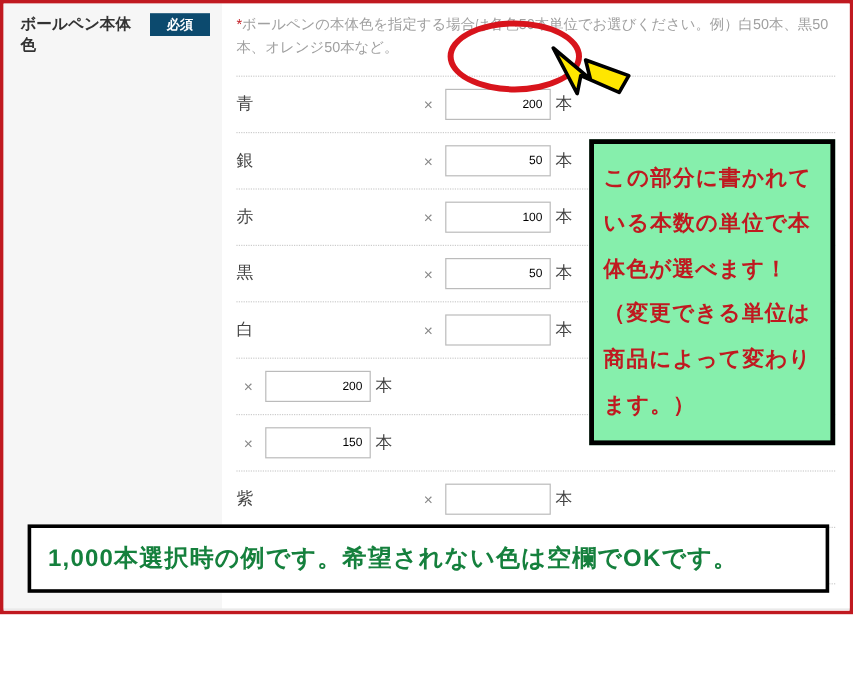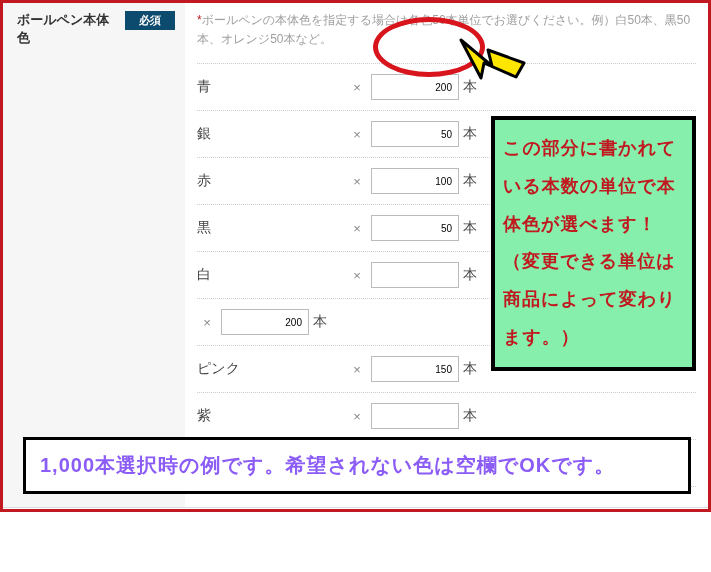--- a/index.html
+++ b/index.html
@@ -126,21 +126,21 @@
     .bottom-box {
       position: absolute;
       left: 20px;
       bottom: 15px;
       width: 668px;
       border: 3px solid #000;
       background: #fff;
       padding: 12px 14px;
       font-size: 20px;
       font-weight: bold;
-      color: #8b5cf6;
+      color: #15803d;
       letter-spacing: 1px;
     }
   </style>
 </head>
 <body>
 
 <div class="outer-frame">
 
   <div class="form-area">
     <div class="label-cell">
@@ -181,21 +181,20 @@
             <span class="multiply">×</span>
             <input class="qty-input" type="text" style="">
             <span class="unit-text">本</span>
           </div>
           <div class="color-row">
             <span class="multiply">×</span>
             <input class="qty-input" type="text" value="200" style="">
             <span class="unit-text">本</span>
           </div>
           <div class="color-row">
-            <span class="color-label">ピンク</span>
             <span class="multiply">×</span>
             <input class="qty-input" type="text" value="150" style="">
             <span class="unit-text">本</span>
           </div>
           <div class="color-row">
             <span class="color-label">紫</span>
             <span class="multiply">×</span>
             <input class="qty-input" type="text" style="">
             <span class="unit-text">本</span>
           </div>

